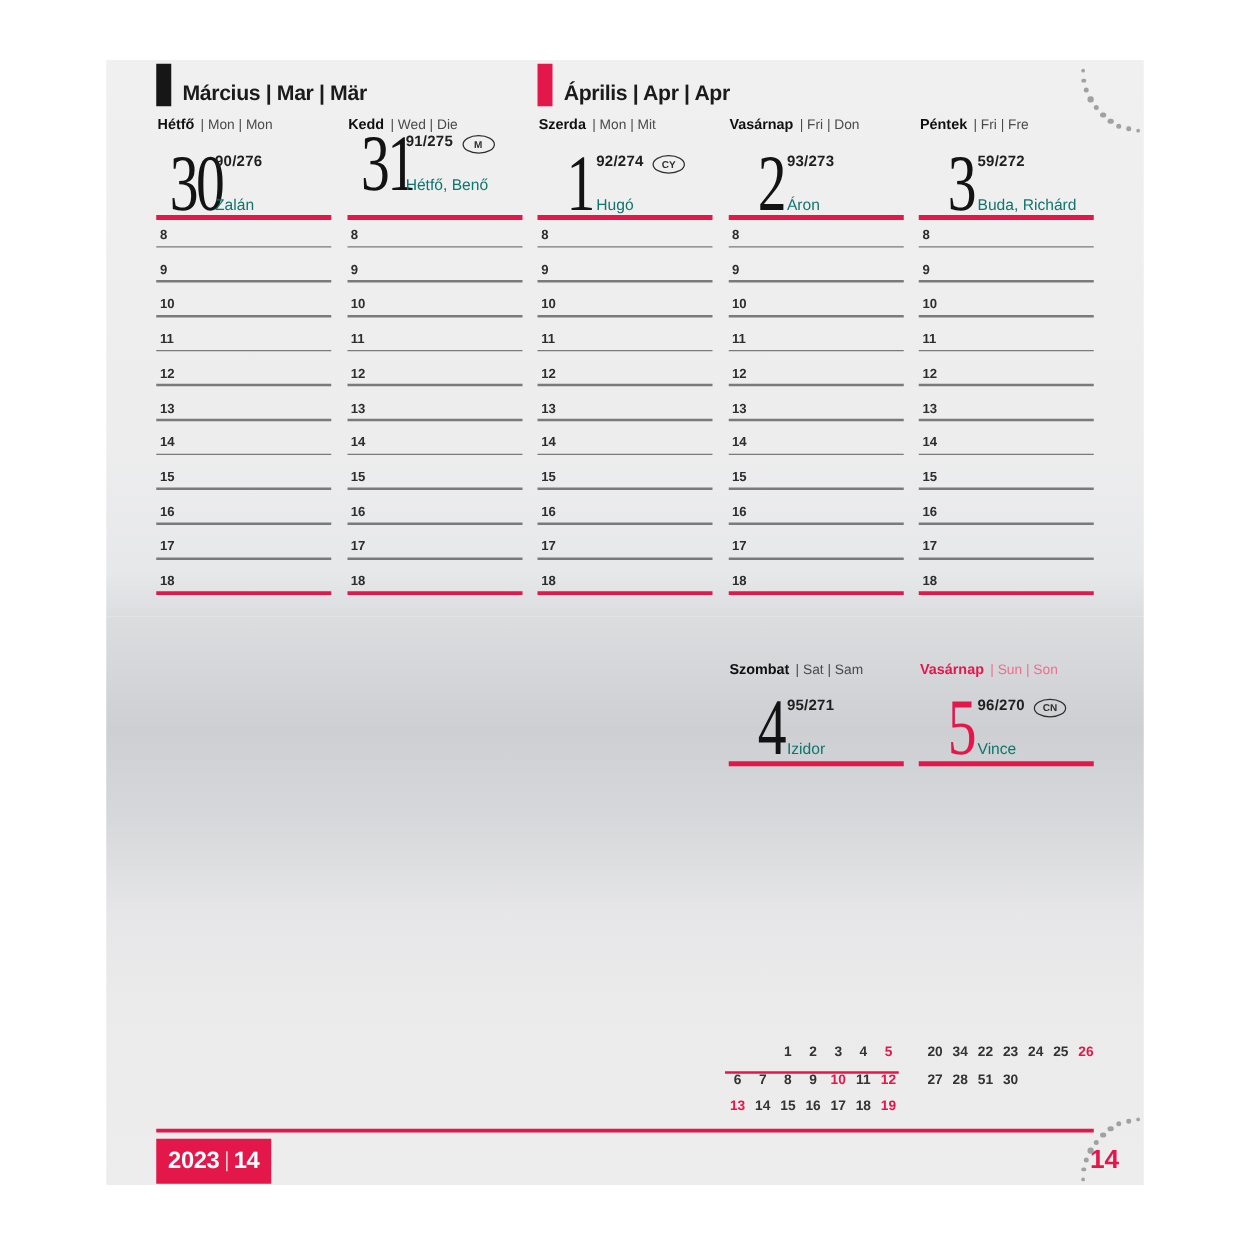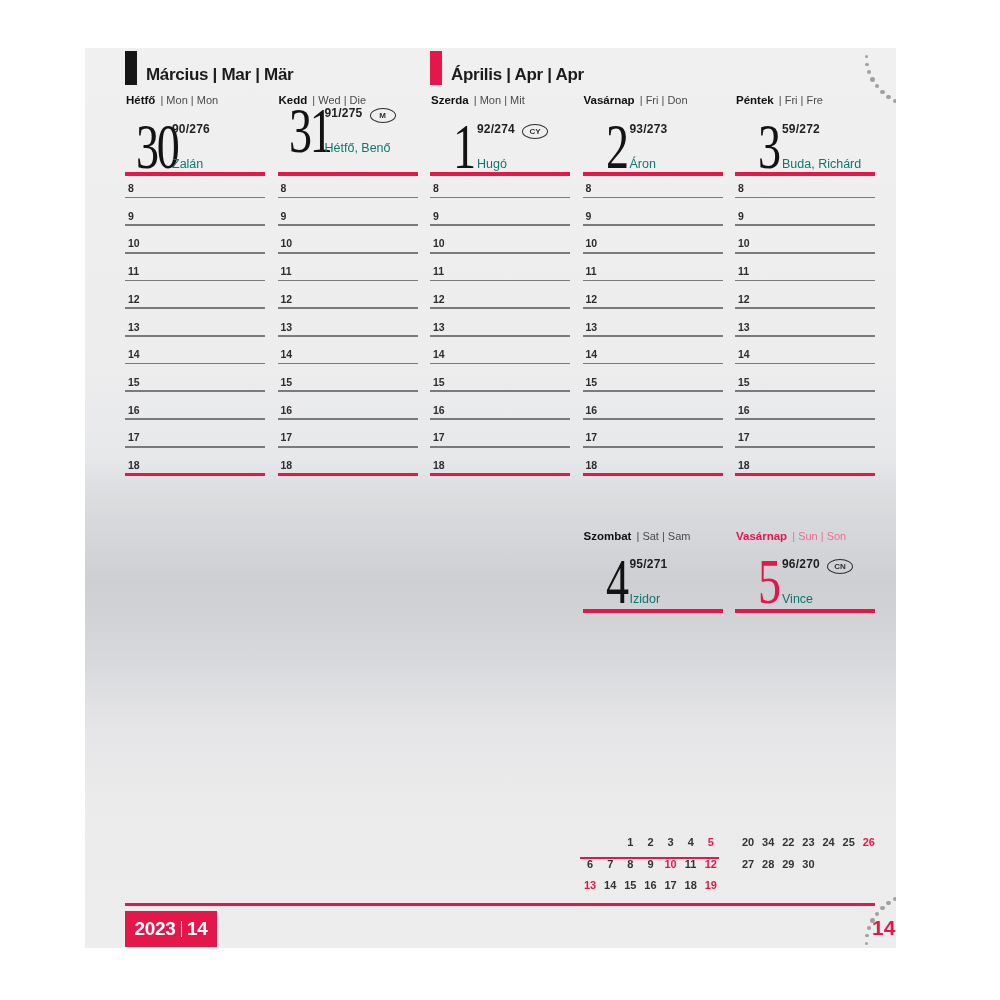--- a/index.html
+++ b/index.html
@@ -1,18 +1,18 @@
 <!DOCTYPE html>
 <html><head>
 <meta charset="utf-8">
 <style>
   :root{ --accent:#e4174a; --ink:#1b1b1b; }
   html,body{margin:0;padding:0;background:#ffffff;}
   body{width:1000px;height:1000px;font-family:"Liberation Sans",sans-serif;}
-  #canvas{position:relative;width:896px;height:1000px;background:#ffffff;overflow:hidden;}
+  #canvas{position:relative;width:1000px;height:1000px;background:#ffffff;overflow:hidden;}
 
   .page{position:absolute;left:85px;width:830px;}
   .page-top{top:48px;height:445px;
     background:linear-gradient(180deg,#f0f0f1 0%,#ededee 70%,#e7e8ea 92%,#dcdde0 100%);}
   .page-bottom{top:493px;height:455px;
     background:linear-gradient(180deg,#dcddDF 0%,#cdcfd3 20%,#d7d8db 36%,#e6e6e8 52%,#ebebec 68%,#ededee 100%);}
 
   
   .month{position:absolute;top:51px;height:34px;}
   .month .bar{position:absolute;left:0;top:0;width:12px;height:34px;}
@@ -403,21 +403,21 @@
           <span class="mcell">34</span>
           <span class="mcell">22</span>
           <span class="mcell">23</span>
           <span class="mcell">24</span>
           <span class="mcell">25</span>
           <span class="mcell red">26</span>
         </div>
         <div class="mrow" style="top: 21.5px;">
           <span class="mcell">27</span>
           <span class="mcell">28</span>
-          <span class="mcell">29</span>
+          <span class="mcell">51</span>
           <span class="mcell">30</span>
         </div>
       </div>
     </div>
 
   <div class="bottom-line"></div>
   <div class="badge">
     <span>2023</span>
     <span class="divider"></span>
     <span>14</span>

